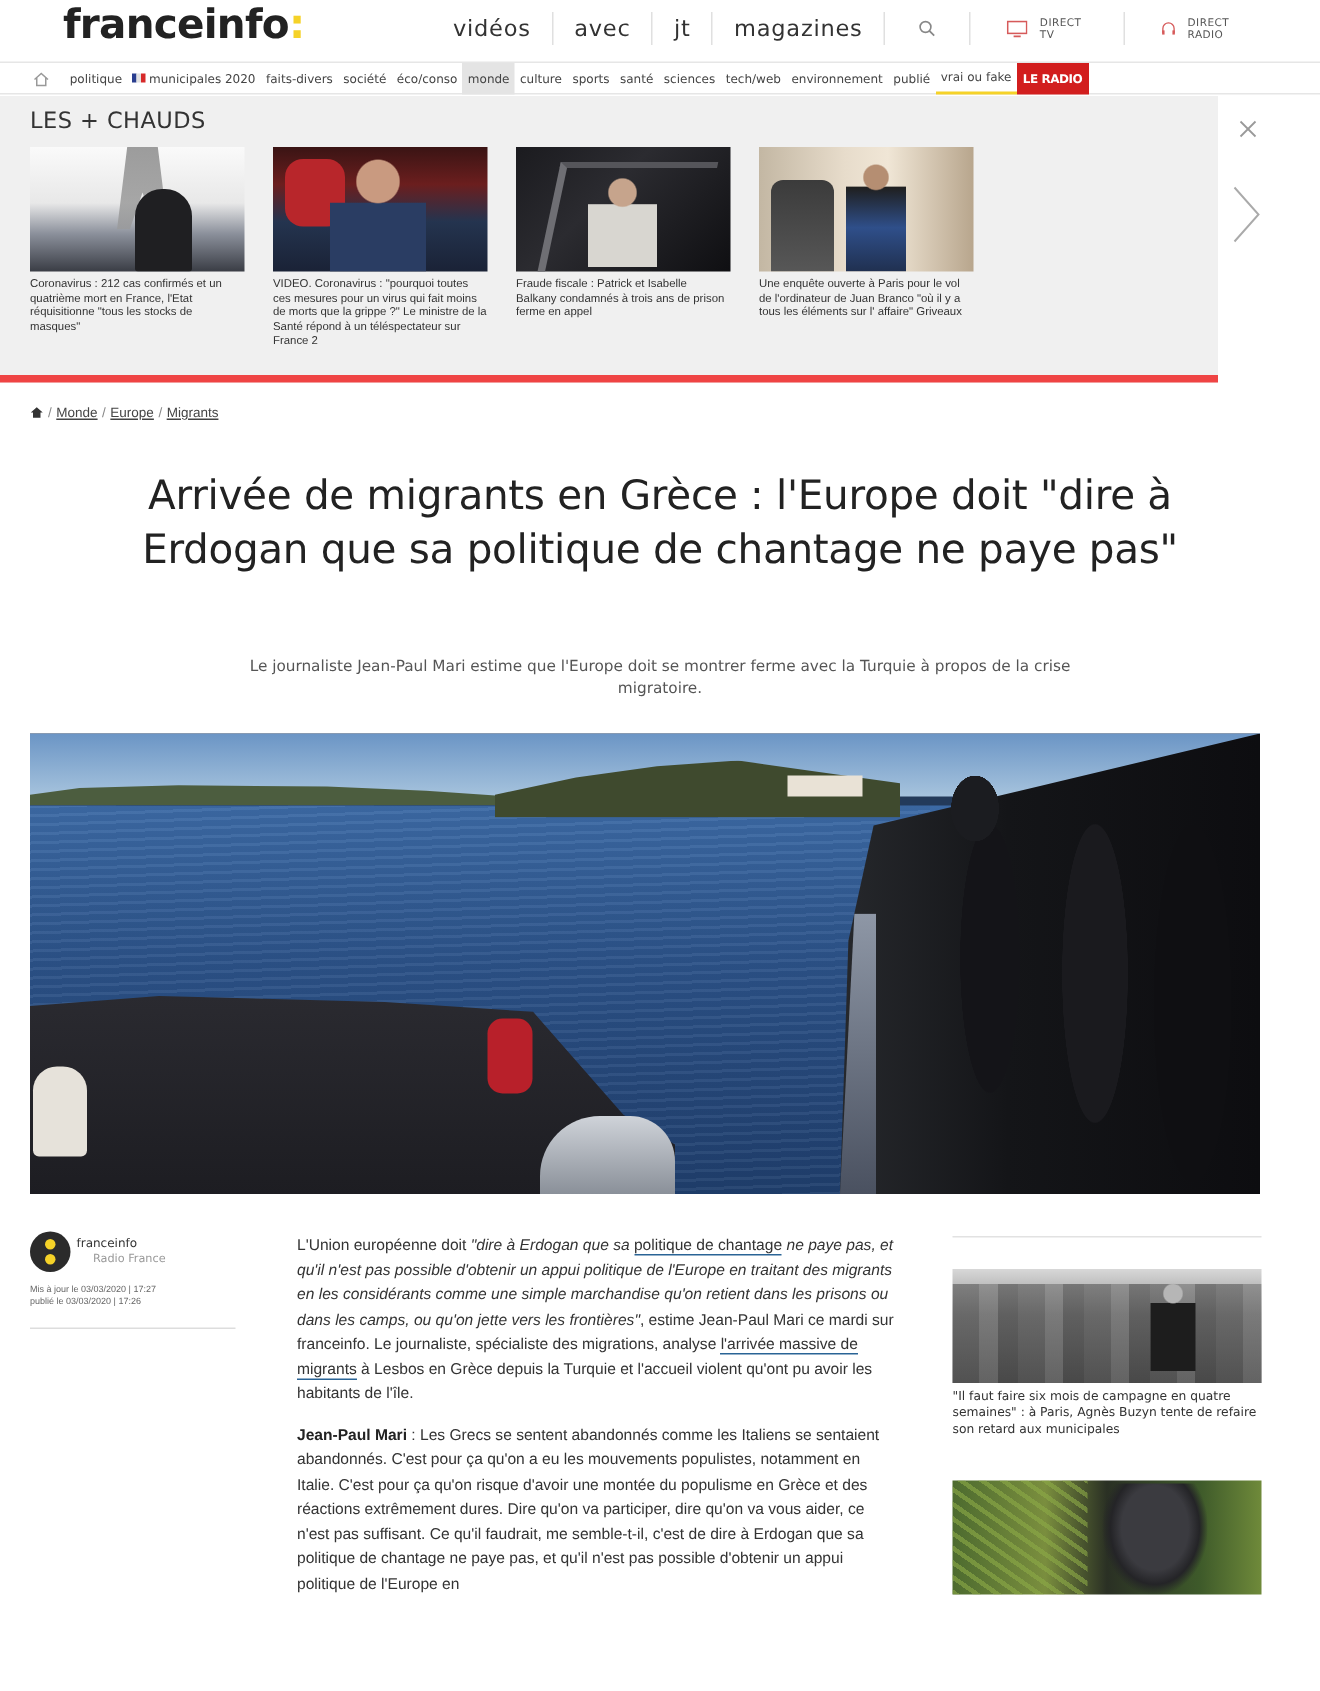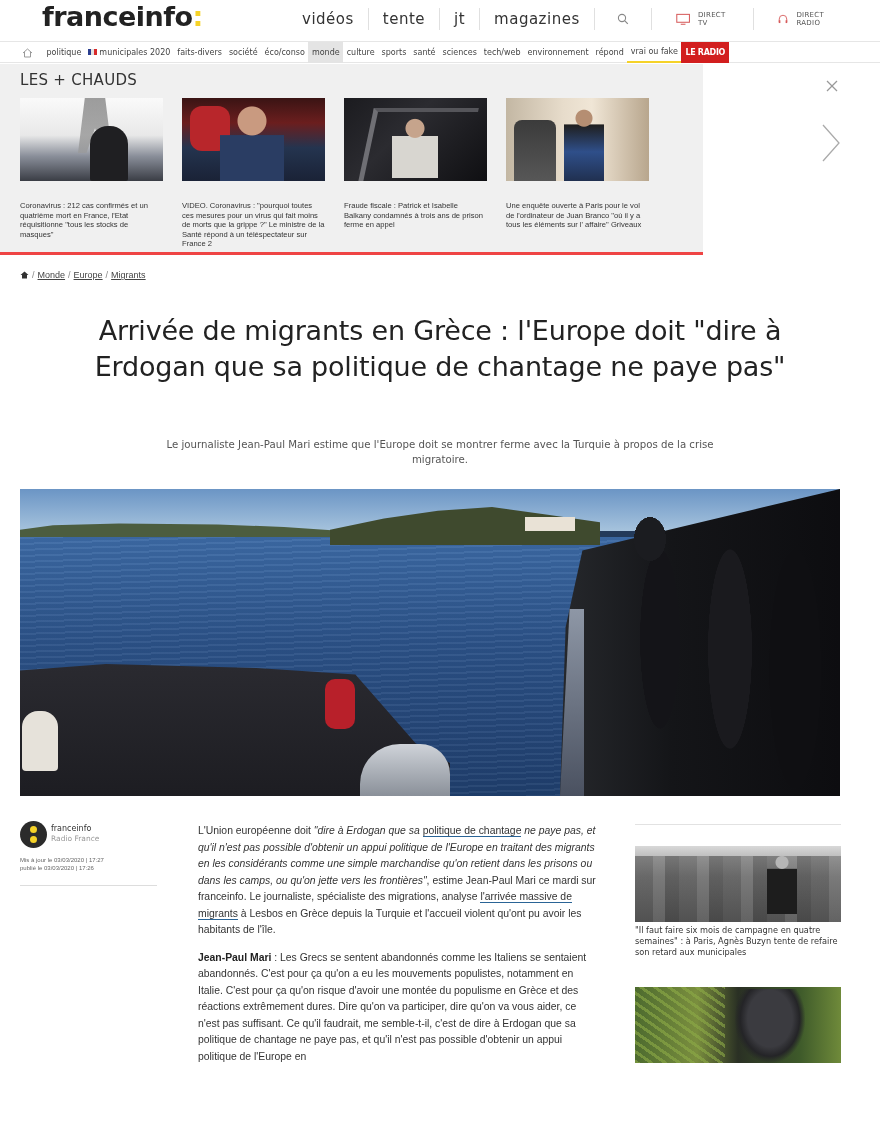--- a/index.html
+++ b/index.html
@@ -22,27 +22,27 @@
   .catnav { position: absolute; left: 0; top: 41px; width: 880px; height: 22px; border-top: 1px solid #e6e6e6; border-bottom: 1px solid #e6e6e6; background: #fff; }
   .catnav-inner { position: absolute; left: 22px; top: 0; height: 21px; display: flex; align-items: center; }
   .catnav .home { width: 13px; height: 13px; margin-right: 8px; cursor: pointer; display: flex; align-items: center; }
   .catnav .cat { font-size: 8px; color: #444; padding: 0 3.5px; height: 21px; line-height: 21px; cursor: pointer; white-space: nowrap; }
   .catnav .cat.active { background: #e4e4e4; }
   .catnav .cat.vrai { border-bottom: 2px solid #f5d228; line-height: 19px; }
   .catnav .cat.live { background: #d21e1e; color: #fff; font-weight: bold; padding: 0 4px; letter-spacing: -0.3px; }
   .flag { display: inline-block; width: 3px; height: 6px; margin-right: 0; vertical-align: 0; }
 
   
-  .chauds { position: absolute; left: 0; top: 64px; width: 703px; height: 191px; background: #f0f0f0; border-bottom: 3px solid #ef4444; padding-left: 23px; }
+  .chauds { position: absolute; left: 0; top: 64px; width: 812px; height: 191px; background: #f0f0f0; border-bottom: 5px solid #ef4444; padding-left: 23px; }
   .chauds h2 { position: absolute; left: 20px; top: 7px; font-size: 15px; font-weight: normal; color: #333; letter-spacing: 0.3px; }
   .chauds .close { position: absolute; left: 826px; top: 13px; width: 14px; height: 14px; cursor: pointer; }
   .chauds .next { position: absolute; left: 820px; top: 58px; width: 22px; height: 42px; cursor: pointer; }
   .card { position: absolute; top: 34px; width: 143px; cursor: pointer; }
   .card .thumb { width: 143px; height: 83px; position: relative; overflow: hidden; }
-  .card .caption { font-family: "Liberation Sans", sans-serif; font-size: 7.6px; line-height: 9.6px; color: #333; margin-top: 20px; }
+  .card .caption { font-family: "Liberation Sans", sans-serif; font-size: 7.6px; line-height: 9.6px; color: #333; margin-top: 3px; }
 
   
   .t1 { background: linear-gradient(180deg, #fafafa 0%, #e8e8e8 45%, #8a8f9a 70%, #3a3d45 100%); }
   .t1::before { content: ""; position: absolute; left: 58px; top: 0; width: 34px; height: 55px; background: linear-gradient(180deg, #7d7d7d, #9a9a9a); clip-path: polygon(20% 0, 80% 0, 100% 100%, 75% 100%, 50% 55%, 25% 100%, 0 100%); opacity: .75; }
   .t1::after { content: ""; position: absolute; left: 70px; top: 28px; width: 38px; height: 55px; background: #1f1f22; border-radius: 18px 18px 2px 2px; }
   .t2 { background: linear-gradient(180deg, #3a1414 0%, #6b1e1e 30%, #24344f 60%, #1a2236 100%); }
   .t2::before { content: ""; position: absolute; left: 8px; top: 8px; width: 40px; height: 45px; background: #b8262b; border-radius: 12px; }
   .t2::after { content: ""; position: absolute; left: 38px; top: 6px; width: 64px; height: 77px; background: radial-gradient(circle at 50% 22%, #c99a80 0 14px, transparent 15px), linear-gradient(180deg, transparent 40%, #2a3d63 41%); }
   .t3 { background: linear-gradient(135deg, #1b1b1f 0%, #2b2b30 40%, #0f0f12 100%); }
   .t3::before { content: ""; position: absolute; left: 22px; top: 10px; width: 100px; height: 70px; border-left: 5px solid #6f6f74; border-top: 4px solid #55555a; transform: skewX(-12deg); }
@@ -84,21 +84,21 @@
   .hero .red { position: absolute; left: 305px; top: 190px; width: 30px; height: 50px; background: #b8202a; border-radius: 10px; }
   .hero .scarf { position: absolute; left: 2px; top: 222px; width: 36px; height: 60px; background: #e6e2da; border-radius: 16px 16px 4px 4px; }
 
   
   .author { position: absolute; left: 20px; top: 821px; width: 137px; }
   .author .avatar { position: absolute; left: 0; top: 0; width: 27px; height: 27px; border-radius: 50%; background: #2b2b2b; }
   .author .avatar::before, .author .avatar::after { content: ""; position: absolute; left: 10px; width: 7px; height: 7px; border-radius: 50%; background: #f5d228; }
   .author .avatar::before { top: 5px; }
   .author .avatar::after { top: 15px; }
   .author .name { position: absolute; left: 31px; top: 3px; font-size: 8px; color: #333; }
-  .author .org { position: absolute; left: 31px; top: 13px; font-size: 7.5px; color: #999; }
+  .author .org { position: absolute; left: 42px; top: 13px; font-size: 7.5px; color: #999; }
   .author .dates { position: absolute; left: 0; top: 35px; font-family: "Liberation Sans", sans-serif; font-size: 6px; line-height: 8px; color: #666; }
   .author .rule { position: absolute; left: 0; top: 64px; width: 137px; height: 1px; background: #ddd; }
 
   
   .body { position: absolute; left: 198px; top: 823px; width: 400px; font-family: "Liberation Sans", sans-serif; font-size: 10.4px; line-height: 16.5px; color: #333; }
   .body p { margin-bottom: 11px; }
   .body em { font-style: italic; }
   .body a { color: #333; text-decoration: none; border-bottom: 1px solid #2a6496; cursor: pointer; }
   .body .q { font-weight: bold; color: #222; }
   .body strong { font-weight: bold; color: #222; }
@@ -115,21 +115,21 @@
   .s2::before { content: ""; position: absolute; left: 100px; top: 2px; width: 70px; height: 74px; background: radial-gradient(ellipse at 50% 40%, #3b3b40 0 45%, #242427 60%, transparent 72%); }
   .s2::after { content: ""; position: absolute; left: 0; top: 0; width: 90px; height: 76px; background: repeating-linear-gradient(35deg, rgba(140,170,70,.6) 0 3px, transparent 3px 8px); }
 </style>
 </head>
 <body>
 
 <header class="topbar">
   <div class="logo"><span>franceinfo</span><span class="colon">:</span></div>
   <nav class="mainnav">
     <span class="navlink">vidéos</span>
-    <span class="navlink">tente</span>
+    <span class="navlink">avec</span>
     <span class="navlink">jt</span>
     <span class="navlink">magazines</span>
     <span class="search">
       <svg width="12" height="12" viewBox="0 0 12 12">
           <circle cx="5" cy="5" r="3.6" fill="none" stroke="#888" stroke-width="1.1"></circle>
           <line x1="7.6" y1="7.6" x2="10.8" y2="10.8" stroke="#888" stroke-width="1.2"></line>
         </svg>
     </span>
     <span class="direct tv">
       <svg width="18" height="15" viewBox="0 0 18 15">
@@ -161,21 +161,21 @@
     <span class="cat">faits-divers</span>
     <span class="cat">société</span>
     <span class="cat">éco/conso</span>
     <span class="cat active">monde</span>
     <span class="cat">culture</span>
     <span class="cat">sports</span>
     <span class="cat">santé</span>
     <span class="cat">sciences</span>
     <span class="cat">tech/web</span>
     <span class="cat">environnement</span>
-    <span class="cat">répond</span>
+    <span class="cat">publié</span>
     <span class="cat vrai">vrai ou fake</span>
     <span class="cat live">LE RADIO</span>
   </div>
 </nav>
 
 <section class="chauds">
   <h2>LES + CHAUDS</h2>
   <span class="close">
     <svg width="12" height="12" viewBox="0 0 12 12">
         <line x1="1" y1="1" x2="11" y2="11" stroke="#999" stroke-width="1.2"></line>

